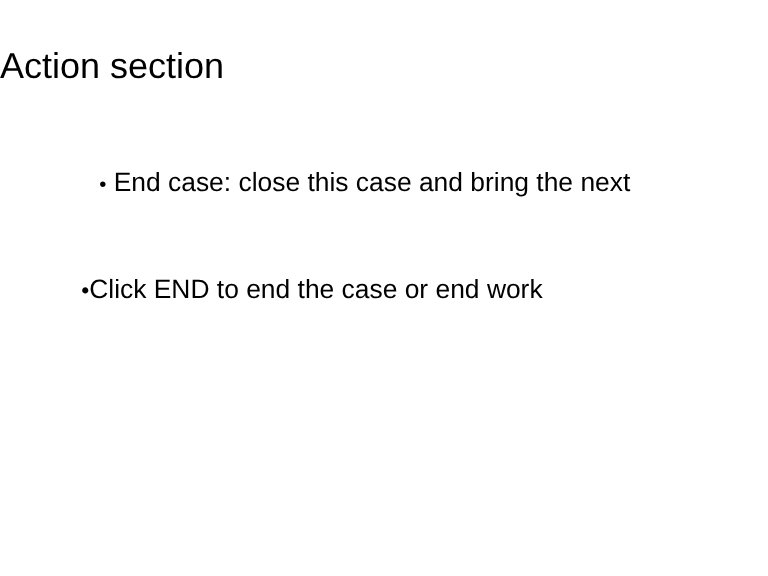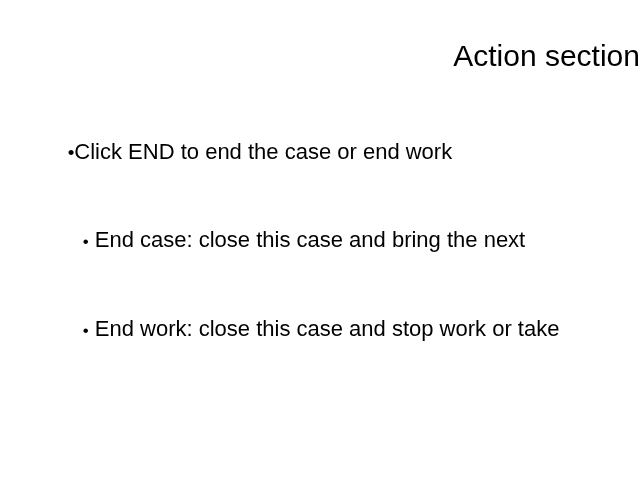--- a/index.html
+++ b/index.html
@@ -20,21 +20,21 @@
     width: 640px;
     height: 480px;
     background: #ffffff;
     box-sizing: border-box;
   }
   .slide-title {
     position: absolute;
     left: 0;
     top: 38px;
     width: 640px;
-    text-align: right;
+    text-align: left;
     font-size: 30px;
     line-height: 36px;
     font-weight: normal;
     color: #000000;
     letter-spacing: 0px;
     white-space: nowrap;
   }
   .slide-body {
     position: absolute;
     left: 28px;
@@ -74,31 +74,28 @@
 </style>
 </head>
 <body>
 
 <div class="slide">
 
   <div class="slide-title">Action section</div>
 
   <div class="slide-body">
 
+    <div class="bullet-line lvl2">
+      <span class="bullet-glyph">•</span><span class="bullet-text"> End case: close this case and bring the next</span>
+    </div>
+
     <div class="bullet-line lvl1">
       <span class="bullet-glyph">•</span><span class="bullet-text">Click END to end the case or end work</span>
     </div>
 
-    <div class="bullet-line lvl2">
-      <span class="bullet-glyph">•</span><span class="bullet-text"> End case: close this case and bring the next</span>
-    </div>
 
-
-    <div class="bullet-line lvl2">
-      <span class="bullet-glyph">•</span><span class="bullet-text"> End work: close this case and stop work or take</span>
-    </div>
 
     <div class="bullet-line wrap1">
       
     </div>
 
   </div>
 </div>
 
 </body></html>

